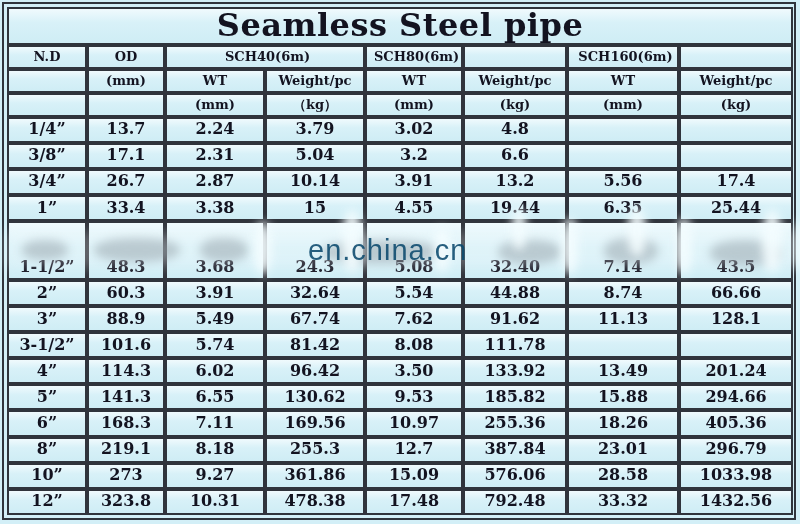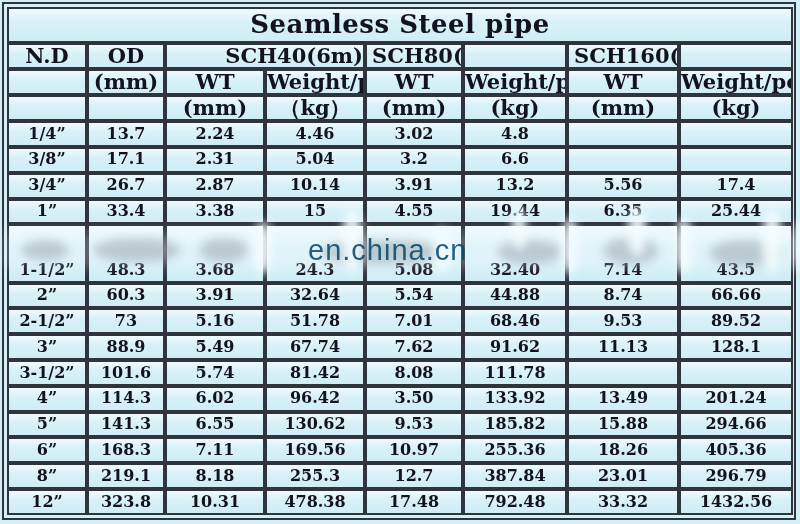--- a/index.html
+++ b/index.html
@@ -28,23 +28,23 @@
     background: linear-gradient(180deg, #f0fafd 0%, #d8f1f8 40%, #cfedf5 100%);
     color: #131320;
     font-weight: 700;
     text-align: center;
     padding: 0;
     font-size: 16px;
     line-height: 1.05;
     overflow: hidden;
     white-space: nowrap;
   }
-  .title-row th { font-size: 26px; height: 36px; letter-spacing: 0.5px; }
-  tr.hdr th { font-size: 21px; height: 24px; }
-  th.grp { text-align: right; padding-left: 5px; }
+  .title-row th { font-size: 32px; height: 36px; letter-spacing: 0.5px; }
+  tr.hdr th { font-size: 13px; height: 24px; }
+  th.grp { text-align: center; padding-left: 5px; }
   tbody tr { height: 23px; }
   tbody td { font-size: 16px; }
   tbody tr.tall { height: 52px; }
   tbody tr.tall td { vertical-align: bottom; padding-bottom: 2px; }
   
   .watermark-band {
     position: absolute; left: 0; top: 226px;
     width: 800px; height: 44px;
     pointer-events: none;
     z-index: 5;
@@ -130,21 +130,21 @@
         <th>(kg)</th>
         <th>(mm)</th>
         <th>(kg)</th>
       </tr>
     </thead>
     <tbody id="tbody">
         <tr>
           <td>1/4”</td>
           <td>13.7</td>
           <td>2.24</td>
-          <td>4.46</td>
+          <td>3.79</td>
           <td>3.02</td>
           <td>4.8</td>
           <td></td>
           <td></td>
         </tr>
         <tr>
           <td>3/8”</td>
           <td>17.1</td>
           <td>2.31</td>
           <td>5.04</td>
@@ -187,30 +187,20 @@
           <td>2”</td>
           <td>60.3</td>
           <td>3.91</td>
           <td>32.64</td>
           <td>5.54</td>
           <td>44.88</td>
           <td>8.74</td>
           <td>66.66</td>
         </tr>
         <tr>
-          <td>2-1/2”</td>
-          <td>73</td>
-          <td>5.16</td>
-          <td>51.78</td>
-          <td>7.01</td>
-          <td>68.46</td>
-          <td>9.53</td>
-          <td>89.52</td>
-        </tr>
-        <tr>
           <td>3”</td>
           <td>88.9</td>
           <td>5.49</td>
           <td>67.74</td>
           <td>7.62</td>
           <td>91.62</td>
           <td>11.13</td>
           <td>128.1</td>
         </tr>
         <tr>
@@ -255,20 +245,30 @@
         </tr>
         <tr>
           <td>8”</td>
           <td>219.1</td>
           <td>8.18</td>
           <td>255.3</td>
           <td>12.7</td>
           <td>387.84</td>
           <td>23.01</td>
           <td>296.79</td>
+        </tr>
+        <tr>
+          <td>10”</td>
+          <td>273</td>
+          <td>9.27</td>
+          <td>361.86</td>
+          <td>15.09</td>
+          <td>576.06</td>
+          <td>28.58</td>
+          <td>1033.98</td>
         </tr>
         <tr>
           <td>12”</td>
           <td>323.8</td>
           <td>10.31</td>
           <td>478.38</td>
           <td>17.48</td>
           <td>792.48</td>
           <td>33.32</td>
           <td>1432.56</td>

